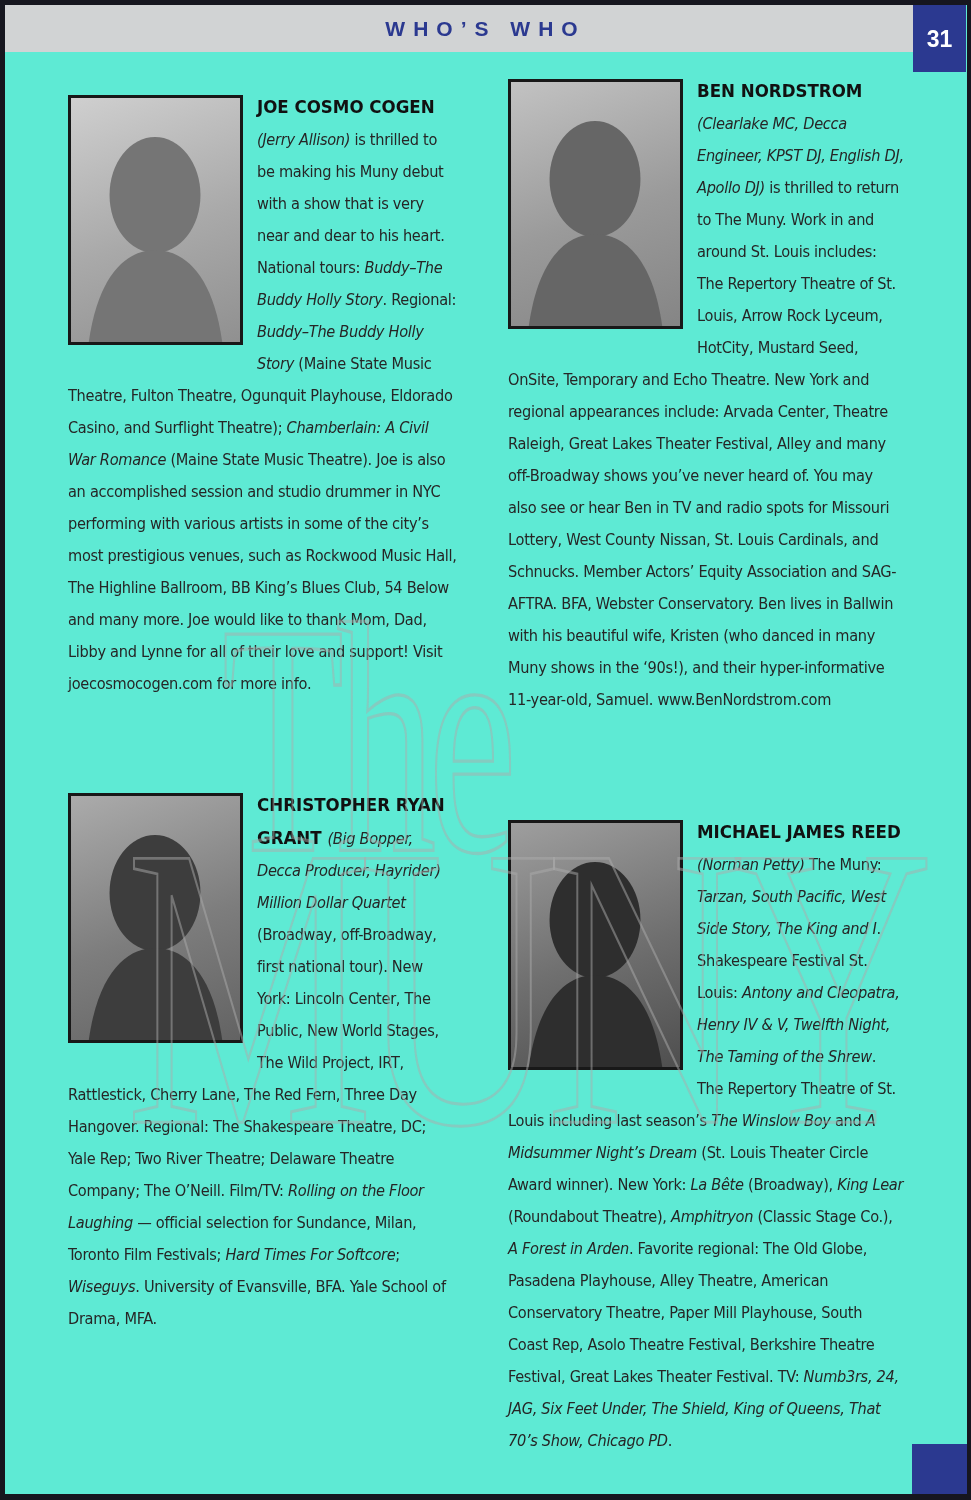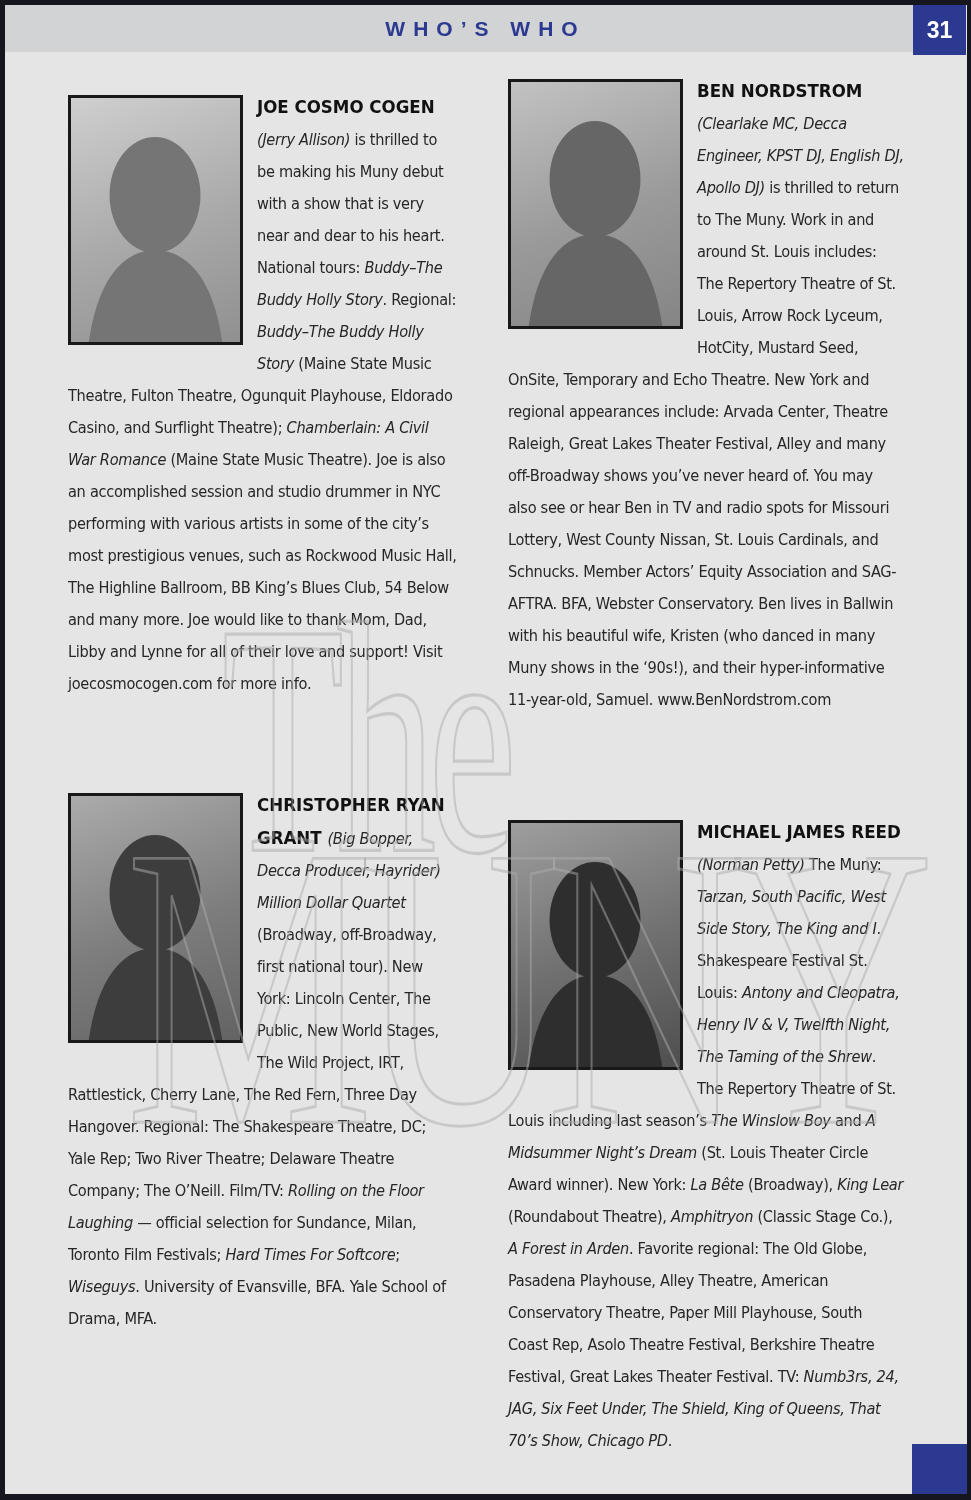--- a/index.html
+++ b/index.html
@@ -1,34 +1,34 @@
 <!DOCTYPE html>
 <html><head>
 <meta charset="utf-8">
 <style>
   html,body{margin:0;padding:0;background:#ffffff;}
   .page{
-    position:relative;width:971px;height:1500px;background:#e5e5e5;overflow:hidden;
+    position:relative;width:971px;height:1500px;background:#5eead4;overflow:hidden;
     font-family:"DejaVu Sans","Liberation Sans",sans-serif;
   }
   
   .b-top{position:absolute;left:0;top:0;width:971px;height:5px;background:#16161f;}
   .b-left{position:absolute;left:0;top:0;width:5px;height:1500px;background:#16161f;}
   .b-right{position:absolute;right:0;top:0;width:4px;height:1500px;background:#16161f;}
   .b-bottom{position:absolute;left:0;bottom:0;width:971px;height:6px;background:#16161f;}
 
   
   .header-bar{position:absolute;left:5px;top:5px;width:908px;height:47px;background:#d1d3d4;}
   .header-title{
     position:absolute;left:0;top:5px;width:971px;height:47px;line-height:47px;text-align:center;
     color:#2b3990;font-weight:bold;font-size:21px;letter-spacing:8px;
     font-family:"Liberation Sans",sans-serif;
   }
   .page-badge{
-    position:absolute;left:913px;top:0;width:53px;height:55px;background:#2b3990;
+    position:absolute;left:913px;top:0;width:53px;height:72px;background:#2b3990;
     display:flex;align-items:center;justify-content:center;
   }
   .page-badge span{color:#ffffff;font-weight:bold;font-size:23px;font-family:"Liberation Sans",sans-serif;padding-top:6px;}
   .footer-badge{position:absolute;left:912px;top:1444px;width:55px;height:50px;background:#2b3990;}
 
   
   .bio{position:absolute;}
   .bio-0{left:68px;top:91px;width:389px;}
   .bio-1{left:508px;top:75px;width:397px;}
   .bio-2{left:68px;top:789px;width:389px;}

